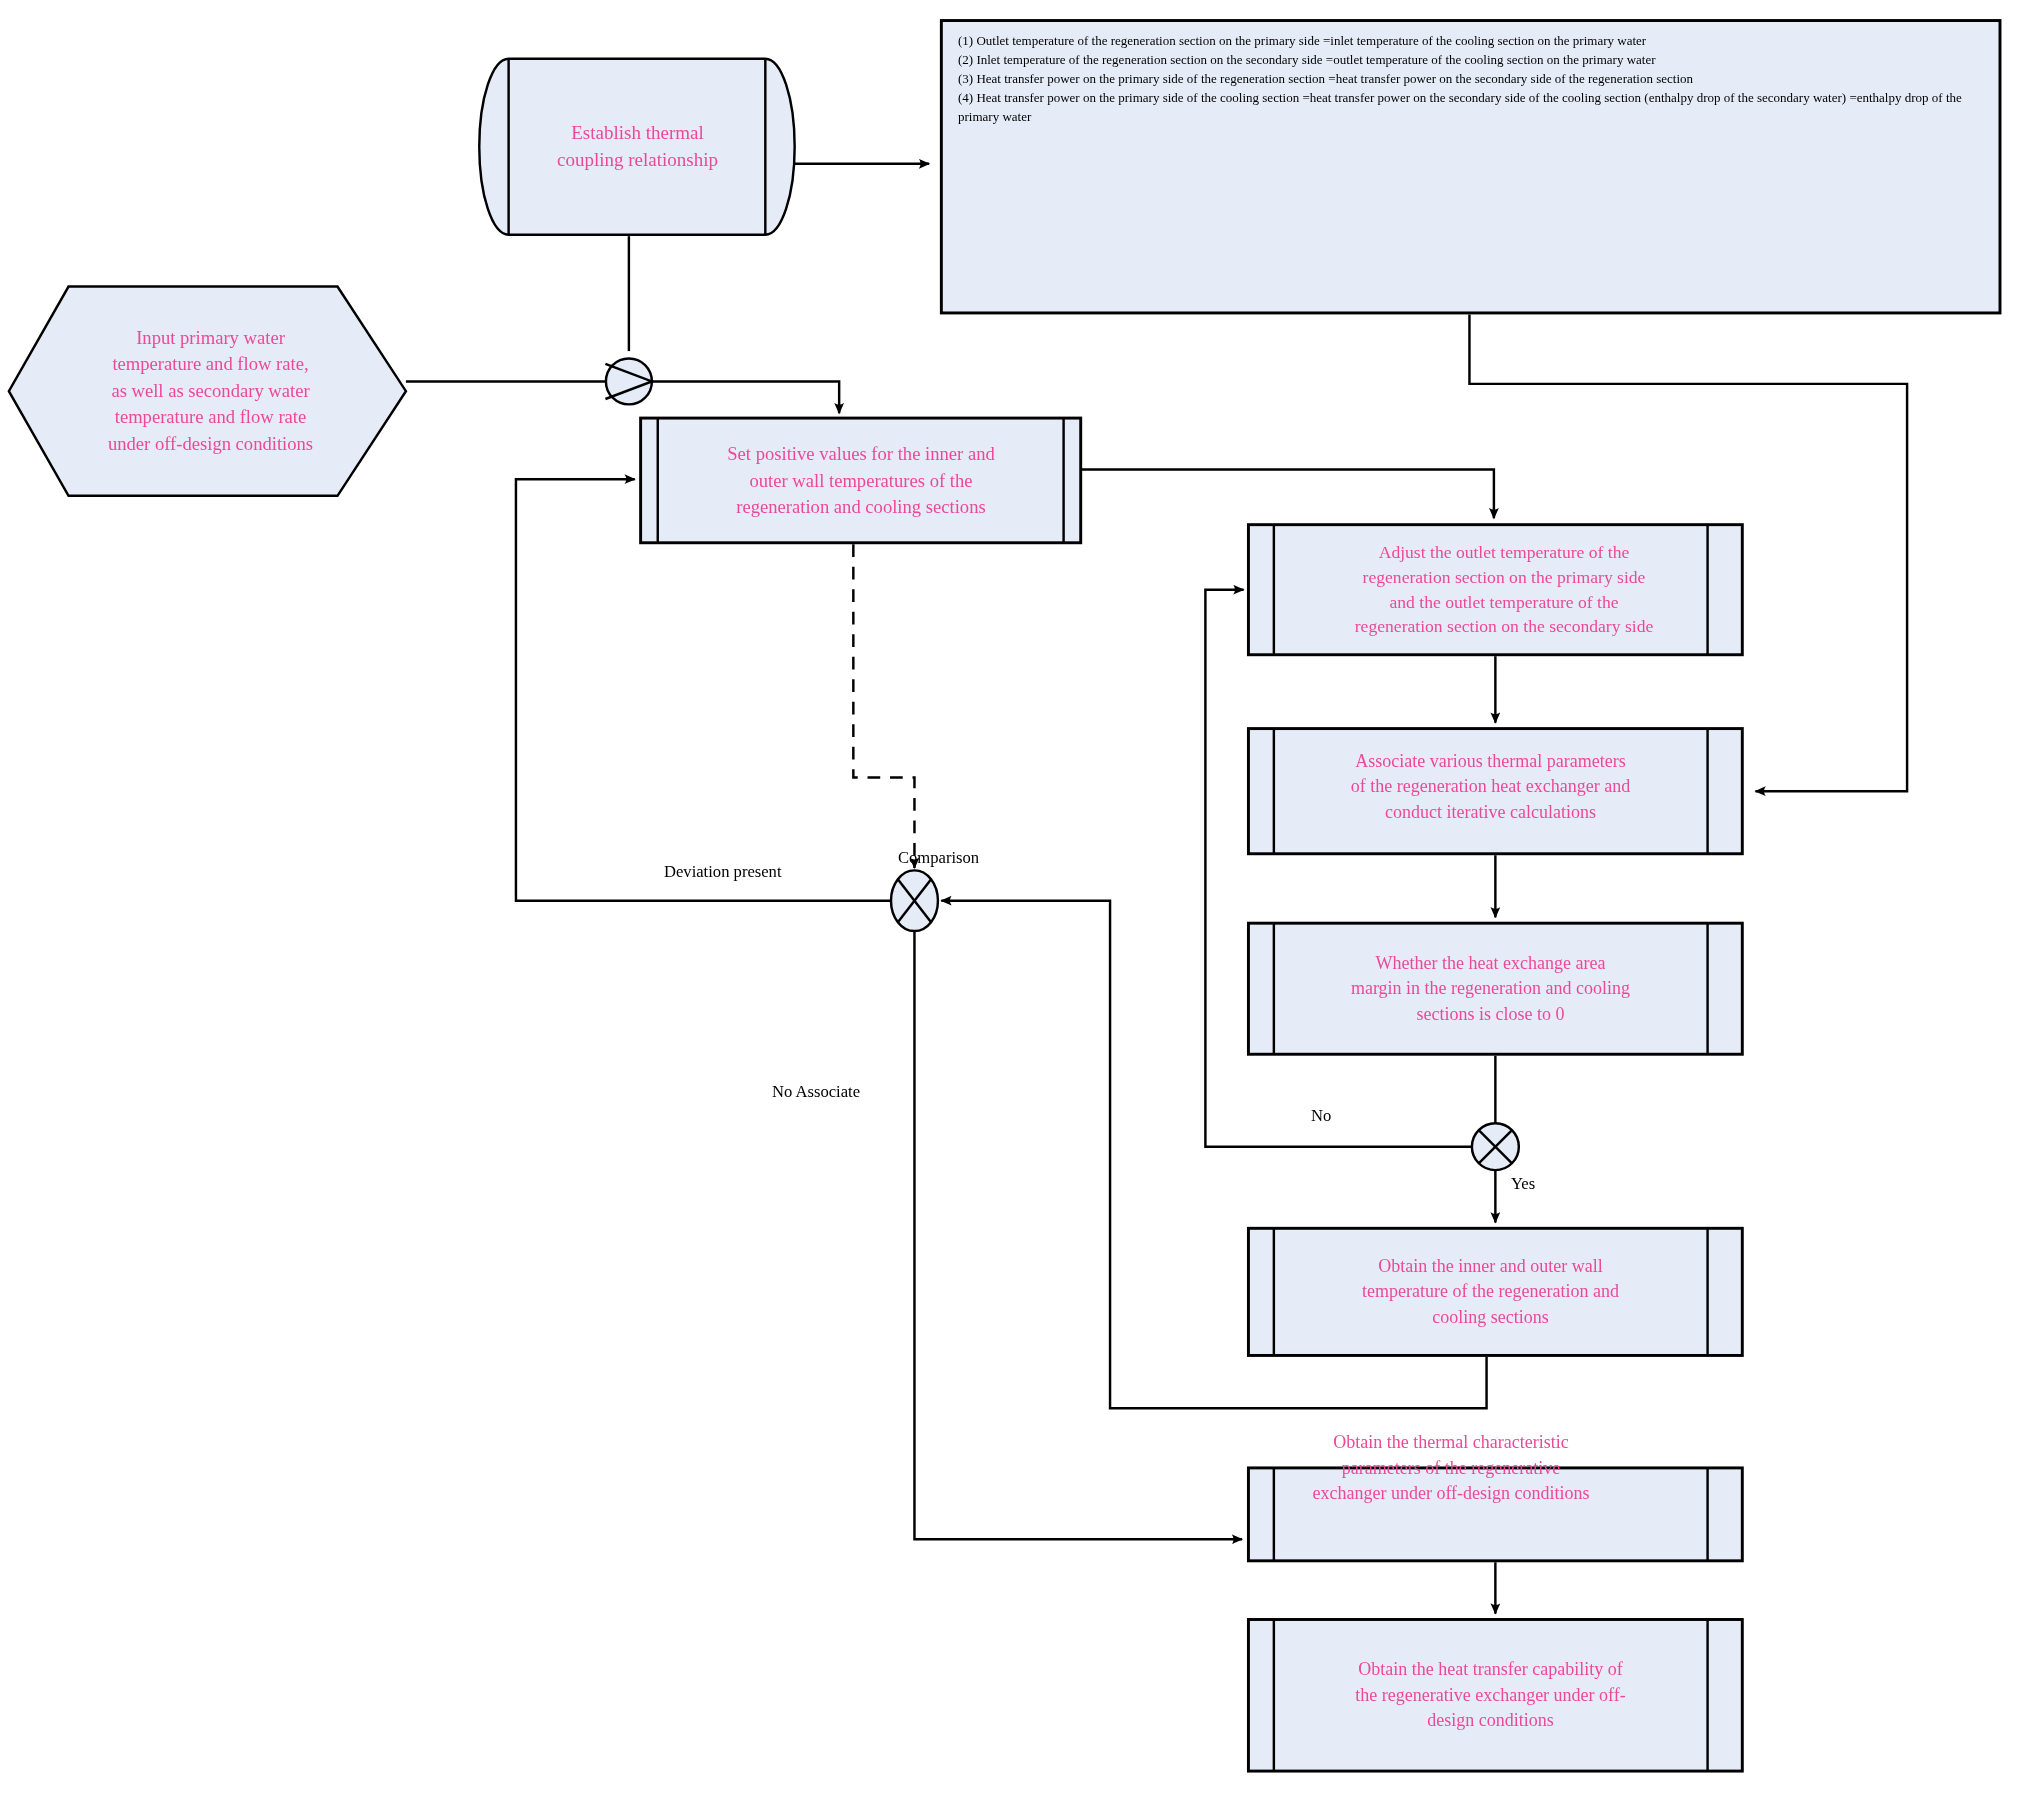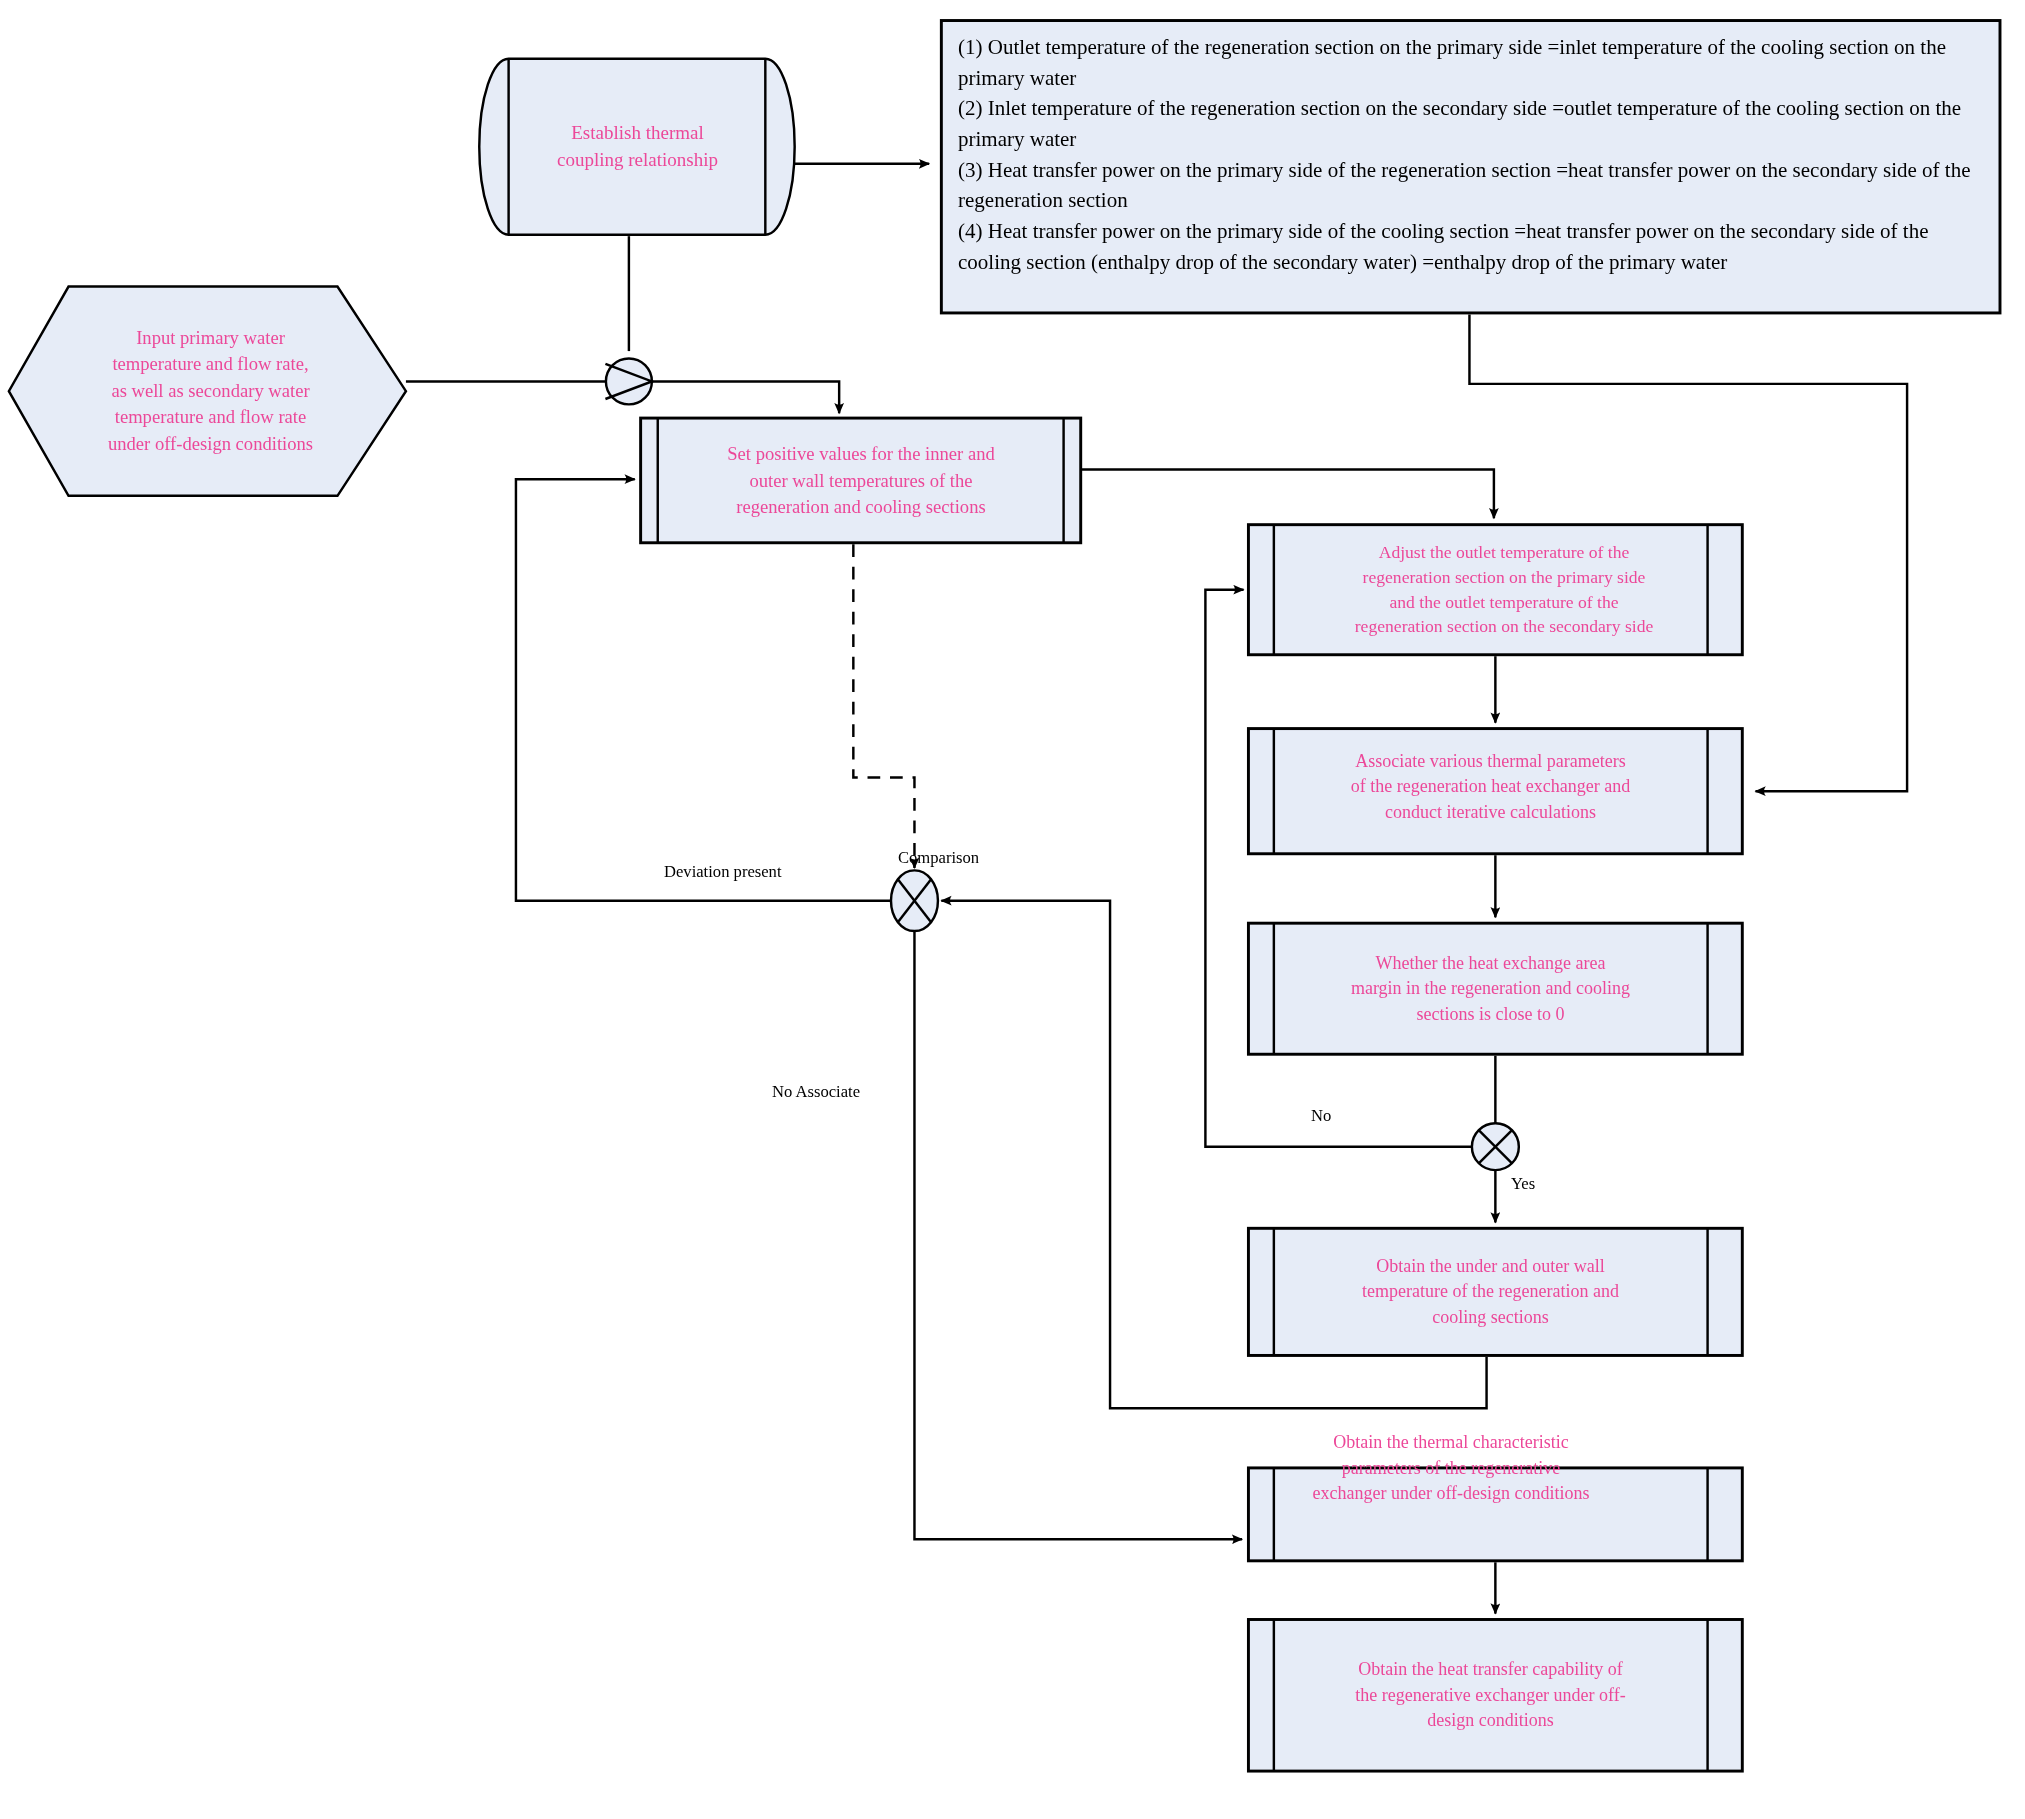--- a/index.html
+++ b/index.html
@@ -25,21 +25,21 @@
   .edge-label{
     position:absolute;
     color:#000;
     font-size:16.6px;
     line-height:1.2;
     white-space:nowrap;
   }
   .para-box{
     position:absolute;
     color:#000;
-    font-size:21px;
+    font-size:13px;
     line-height:1.46;
     text-align:left;
     white-space:pre-line;
   }
 </style>
 </head>
 <body>
 
 <div id="root">
 
@@ -183,21 +183,21 @@
 regeneration section on the secondary side</div>
 
   <div class="node-label" style="left:1276px;top:731px;width:429px;height:112px;font-size:18px;">Associate various thermal parameters
 of the regeneration heat exchanger and
 conduct iterative calculations</div>
 
   <div class="node-label" style="left:1276px;top:926px;width:429px;height:126px;font-size:18px;">Whether the heat exchange area
 margin in the regeneration and cooling
 sections is close to 0</div>
 
-  <div class="node-label" style="left:1276px;top:1231px;width:429px;height:122px;font-size:18px;">Obtain the under and outer wall
+  <div class="node-label" style="left:1276px;top:1231px;width:429px;height:122px;font-size:18px;">Obtain the inner and outer wall
 temperature of the regeneration and
 cooling sections</div>
 
   <div class="node-label" style="left:1276px;top:1421px;width:350px;height:95px;font-size:18px;">Obtain the thermal characteristic
 parameters of the regenerative
 exchanger under off-design conditions</div>
 
   <div class="node-label" style="left:1276px;top:1621px;width:429px;height:149px;font-size:18px;">Obtain the heat transfer capability of
 the regenerative exchanger under off-
 design conditions</div>

